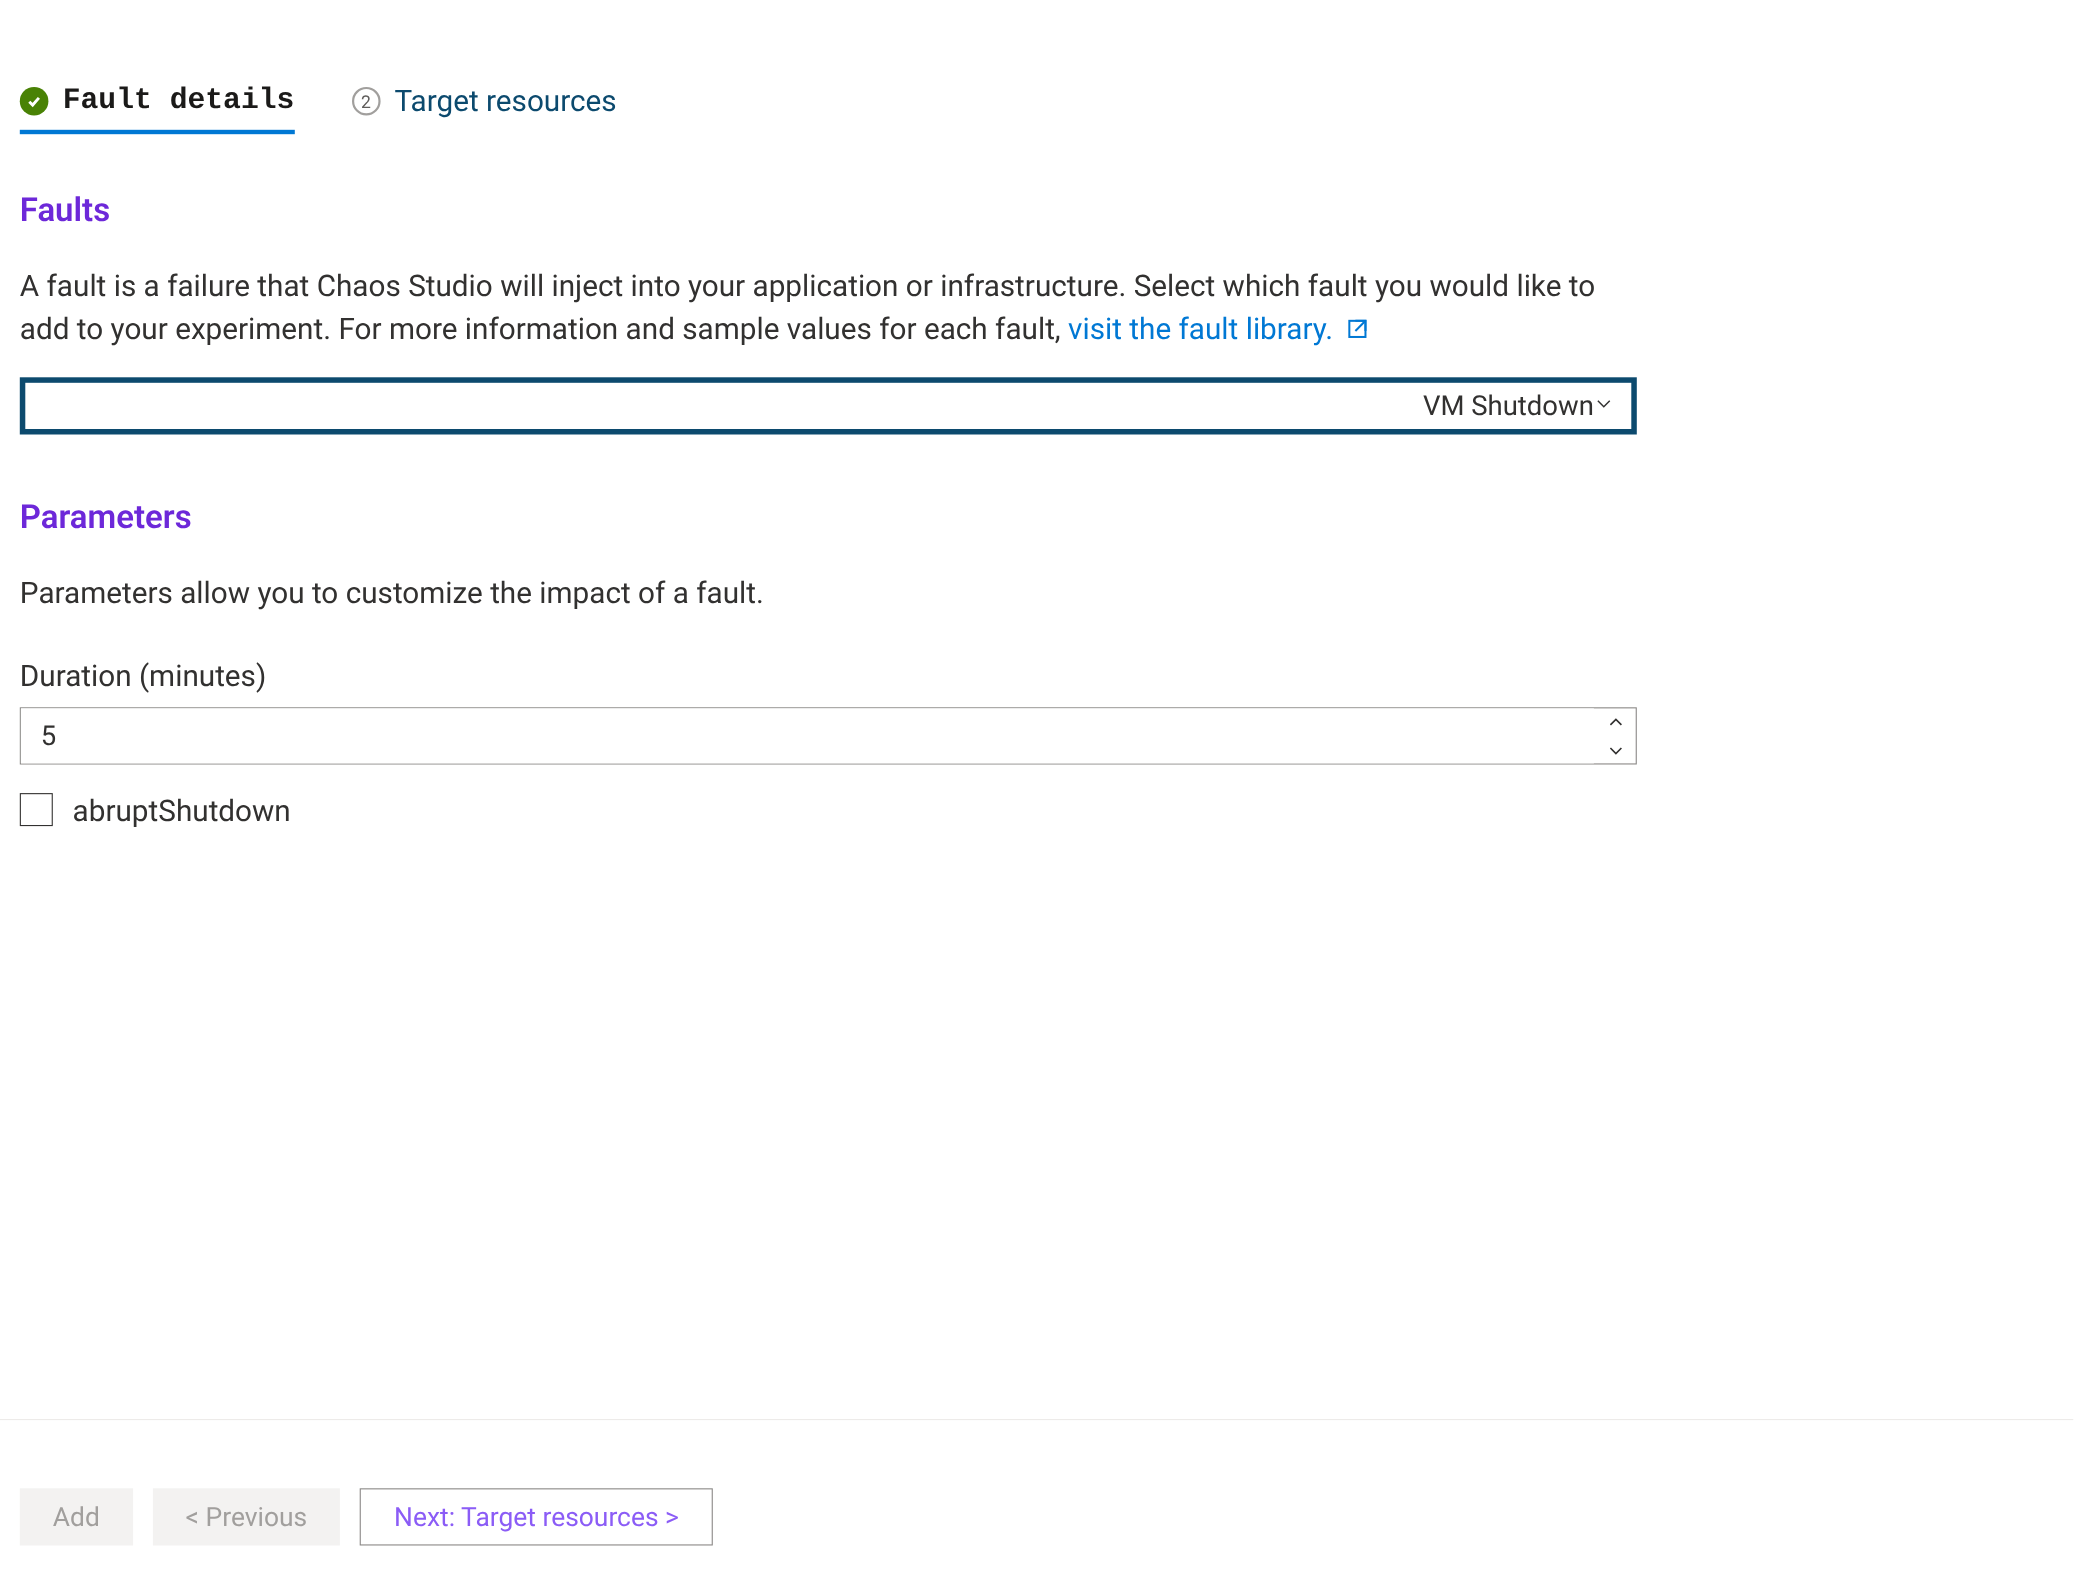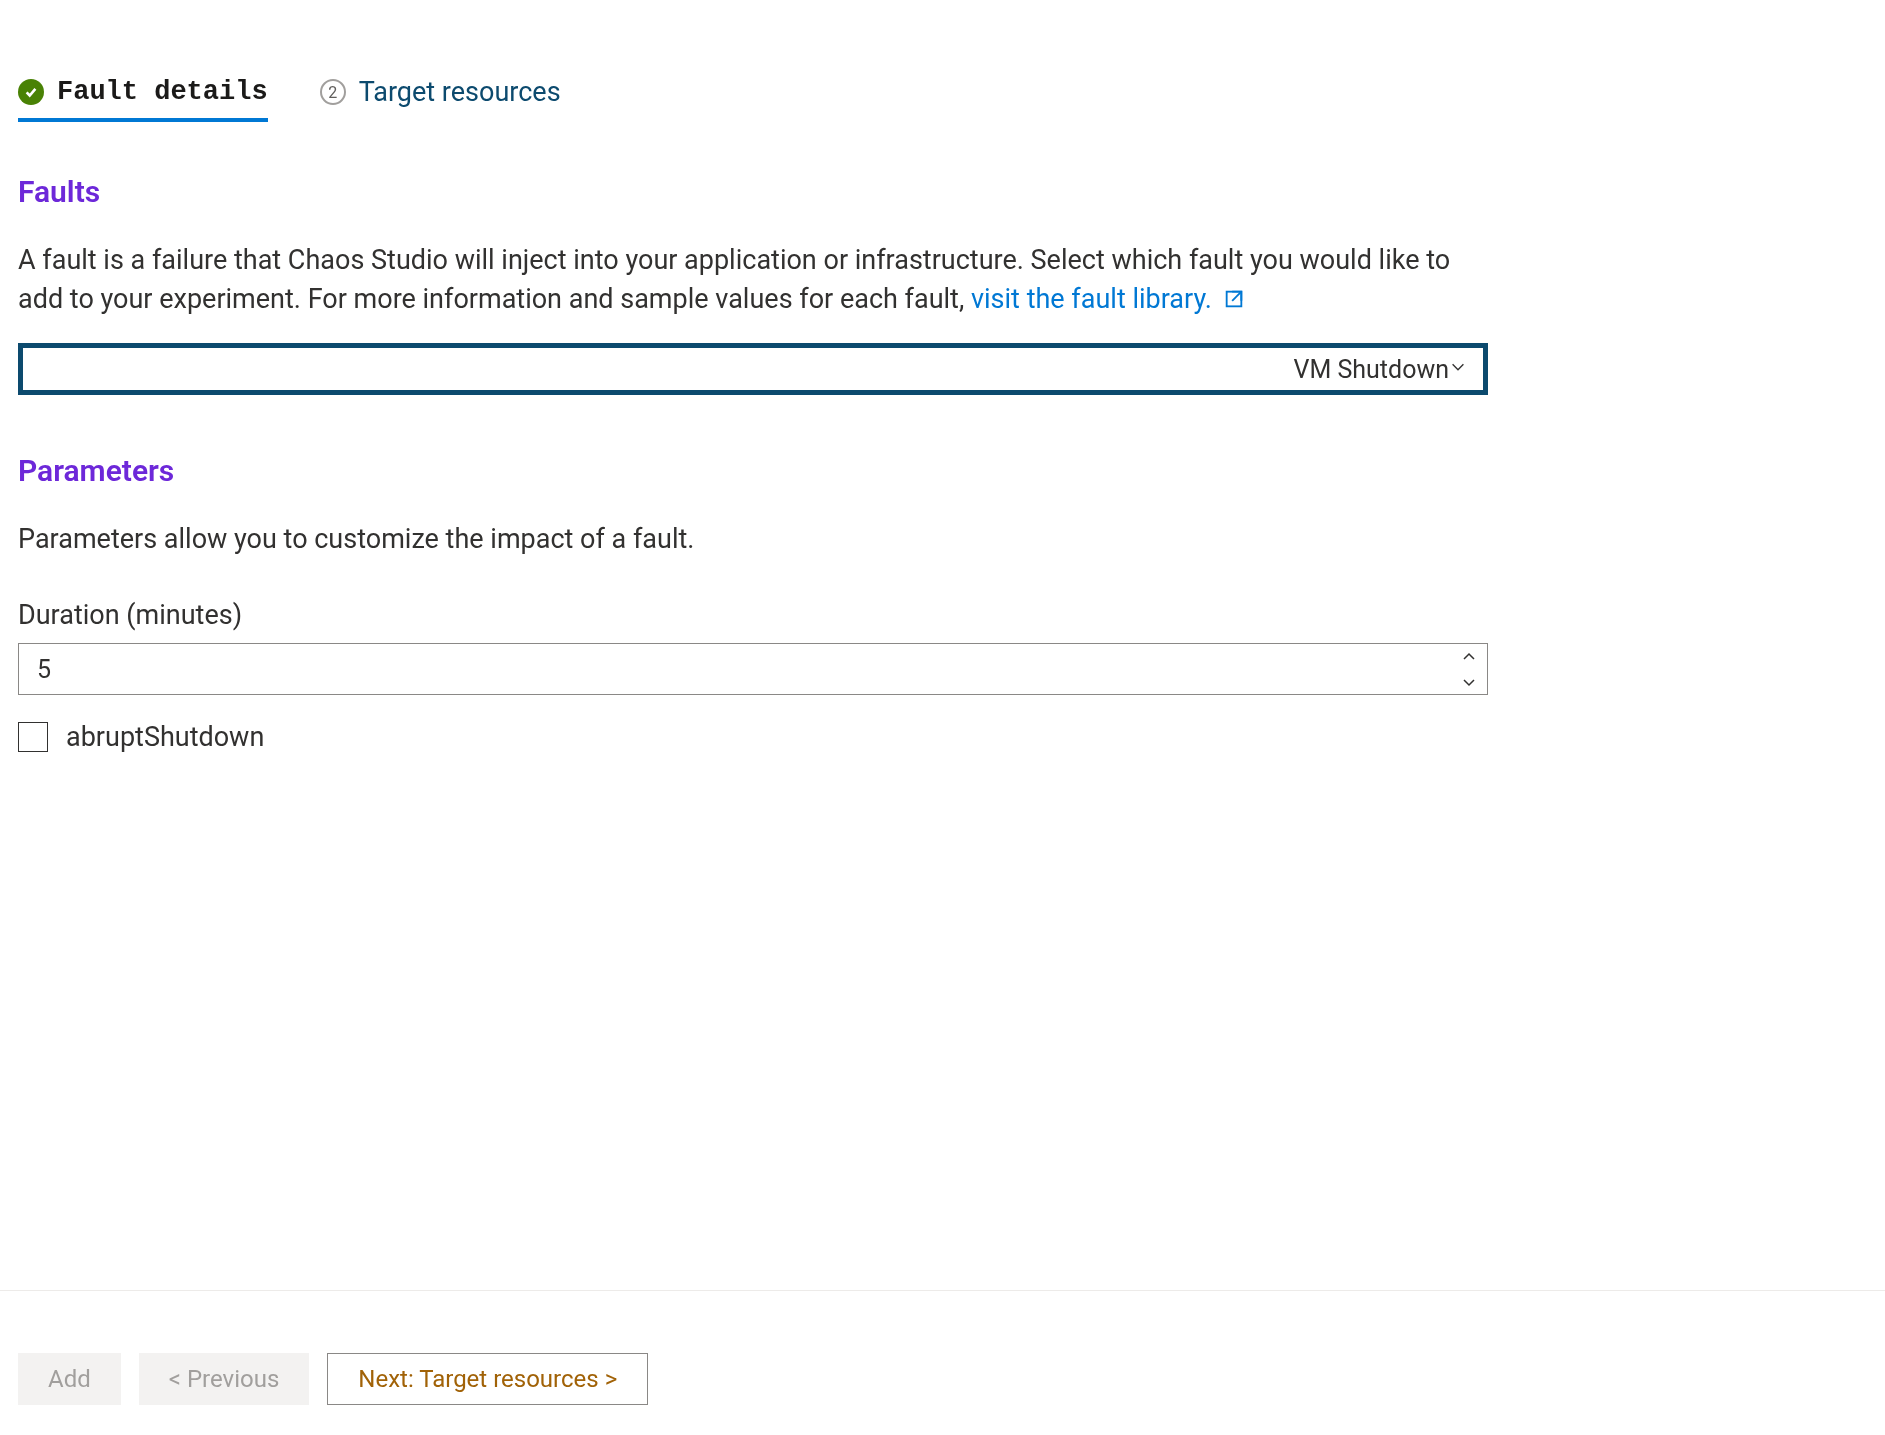--- a/index.html
+++ b/index.html
@@ -214,21 +214,21 @@
     width: 14px;
     height: 10px;
     stroke: #323130;
     stroke-width: 1.5;
     fill: none;
   }
 
   .checkbox-row {
     margin-top: 26px;
     display: flex;
-    align-items: center;
+    align-items: flex-start;
     gap: 18px;
   }
   .checkbox-box {
     width: 30px;
     height: 30px;
     border: 1.5px solid #323130;
     cursor: pointer;
     flex-shrink: 0;
   }
   .checkbox-label {
@@ -259,21 +259,21 @@
     margin-top: 32px;
   }
   .footer-btn.disabled {
     background: #f3f2f1;
     color: #a19f9d;
     cursor: default;
   }
   .footer-btn.outline {
     background: #fff;
     border: 1px solid #8a8886;
-    color: #a16207;
+    color: #8b5cf6;
   }
 </style>
 </head>
 <body>
 
 <div class="panel">
 
   <div class="tabs">
     <div class="tab active">
       <span class="step-circle done">

